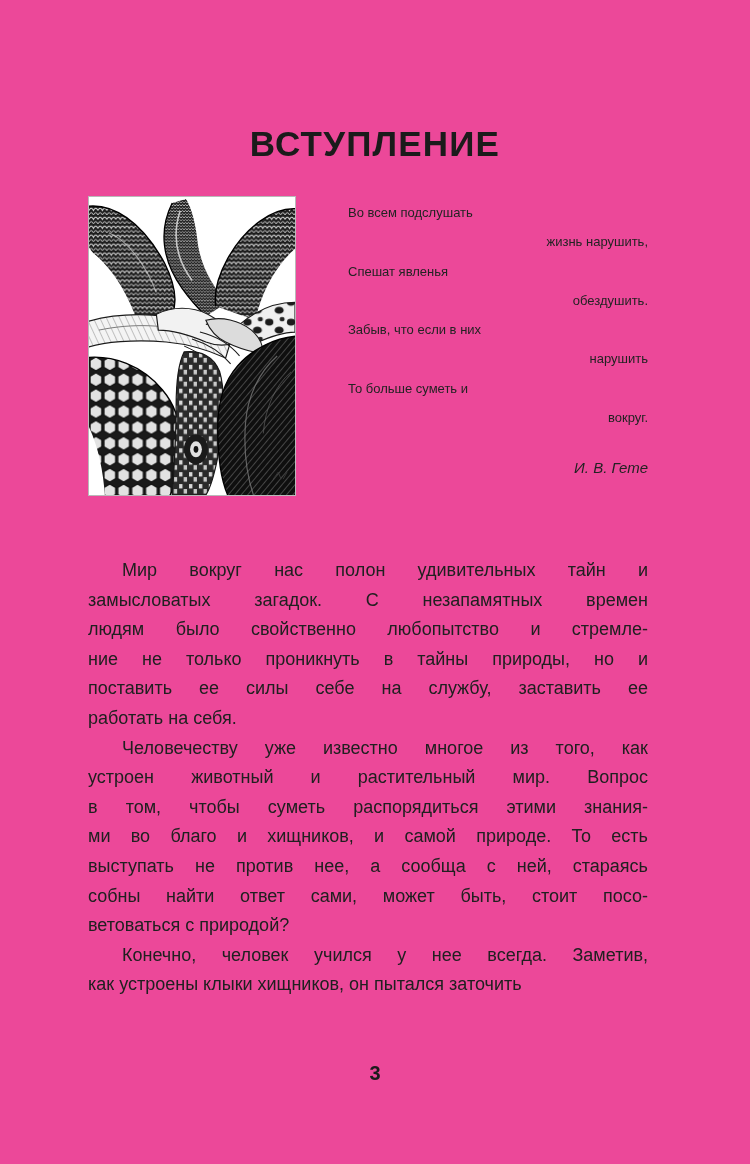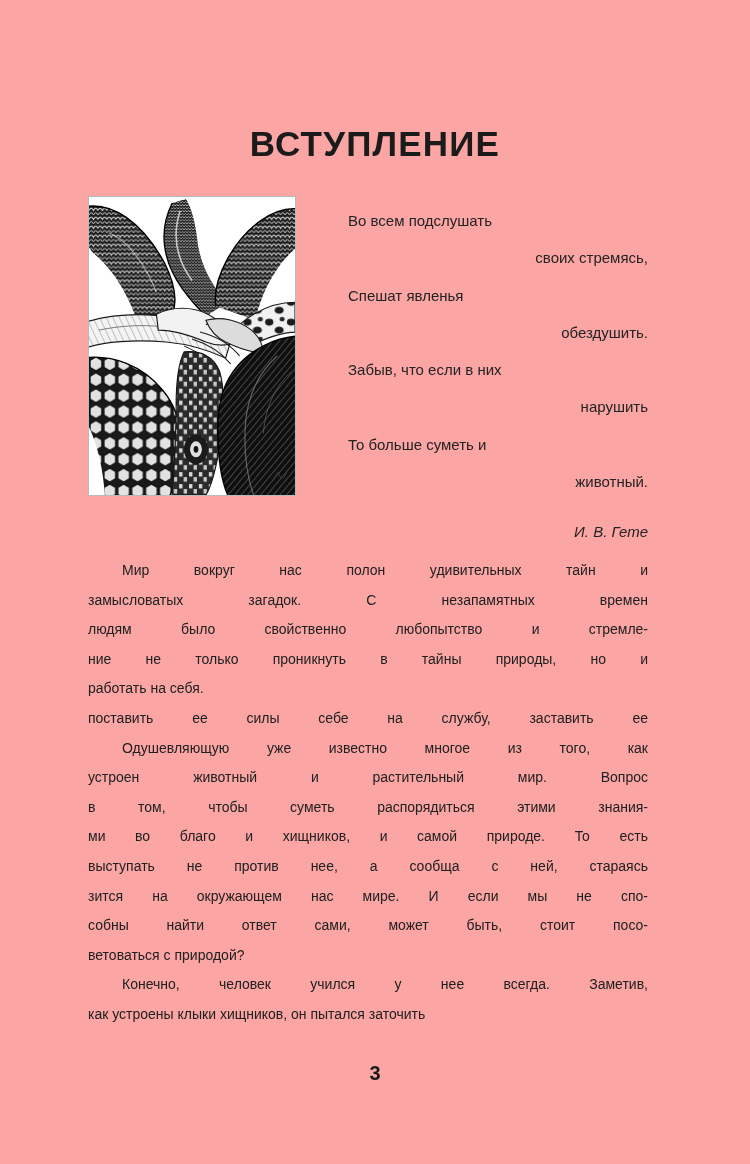--- a/index.html
+++ b/index.html
@@ -11,21 +11,21 @@
   body {
     font-family: "Liberation Sans", sans-serif;
     color: #1a1a1a;
   }
 
   .page {
     position: relative;
     width: 750px;
     height: 1164px;
     margin: 0 auto;
-    background: #fca5a5;
+    background: #ec4899;
     overflow: hidden;
     box-sizing: border-box;
   }
 
   
   .chapter-title {
     position: absolute;
     left: 0;
     top: 101px;
     width: 750px;
@@ -37,25 +37,24 @@
   }
 
   
   .epigraph-block {
     position: absolute;
     left: 348px;
     top: 198px;
     width: 302px;
   }
   .poem-line {
-    font-size: 15px;
+    font-size: 13px;
     line-height: 29.3px;
     color: #232323;
     white-space: nowrap;
-    margin-top: 8px;
   }
   .poem-line.indent {
     text-align: right;
     padding-right: 2px;
   }
   .epigraph-attribution {
     margin-top: 27px;
     text-align: right;
     font-size: 15px;
     font-style: italic;
@@ -82,21 +81,21 @@
   }
 
   
   .body-text {
     position: absolute;
     left: 88px;
     top: 556px;
     width: 560px;
   }
   .body-paragraph {
-    font-size: 14px;
+    font-size: 18px;
     line-height: 29.6px;
     text-align: justify;
     text-align-last: left;
     color: #202020;
     margin: 0;
     hyphens: manual;
   }
   .body-paragraph .lead-indent {
     display: inline-block;
     width: 34px;
@@ -220,48 +219,47 @@
                C130 262 134 286 140 300" fill="none" stroke="#000" stroke-width="1.4"></path>
       <path d="M190 160 C172 176 160 200 158 228 C156 256 160 282 166 300" fill="none" stroke="#7f7f7f" stroke-width="1.2" opacity="0.75"></path>
       <path d="M204 176 C188 190 178 212 176 238" fill="none" stroke="#6c6c6c" stroke-width="1" opacity="0.6"></path>
 
       <path d="M186 284 l5 -7 l3 7 M196 284 l4 -7" stroke="#3a3a3a" stroke-width="0.9" fill="none"></path>
     </svg>
   </div>
 
   <div class="epigraph-block">
     <div class="poem-line">Во всем подслушать</div>
-    <div class="poem-line indent">своих стремясь,</div>
+    <div class="poem-line indent">жизнь нарушить,</div>
     <div class="poem-line">Спешат явленья</div>
     <div class="poem-line indent">обездушить.</div>
     <div class="poem-line">Забыв, что если в них</div>
     <div class="poem-line indent">нарушить</div>
     <div class="poem-line">То больше суметь и</div>
-    <div class="poem-line indent">животный.</div>
+    <div class="poem-line indent">вокруг.</div>
     <div class="epigraph-attribution">И. В. Гете</div>
   </div>
 
   <div class="body-text">
 
     <p class="body-paragraph">
       <span class="tl"><span class="lead-indent"></span><span>Мир вокруг нас полон удивительных тайн и</span></span>
       <span class="tl">замысловатых загадок. С незапамятных времен</span>
       <span class="tl">людям было свойственно любопытство и стремле-</span>
       <span class="tl">ние не только проникнуть в тайны природы, но и</span>
+      <span class="tl">поставить ее силы себе на службу, заставить ее</span>
       <span class="tl last">работать на себя.</span>
-      <span class="tl">поставить ее силы себе на службу, заставить ее</span>
     </p>
 
     <p class="body-paragraph">
-      <span class="tl"><span class="lead-indent"></span><span>Одушевляющую уже известно многое из того, как</span></span>
+      <span class="tl"><span class="lead-indent"></span><span>Человечеству уже известно многое из того, как</span></span>
       <span class="tl">устроен животный и растительный мир. Вопрос</span>
       <span class="tl">в том, чтобы суметь распорядиться этими знания-</span>
       <span class="tl">ми во благо и хищников, и самой природе. То есть</span>
       <span class="tl">выступать не против нее, а сообща с ней, стараясь</span>
-      <span class="tl">зится на окружающем нас мире. И если мы не спо-</span>
       <span class="tl">собны найти ответ сами, может быть, стоит посо-</span>
       <span class="tl last">ветоваться с природой?</span>
     </p>
 
     <p class="body-paragraph">
       <span class="tl"><span class="lead-indent"></span><span>Конечно, человек учился у нее всегда. Заметив,</span></span>
       <span class="tl last">как устроены клыки хищников, он пытался заточить</span>
     </p>
 
   </div>

